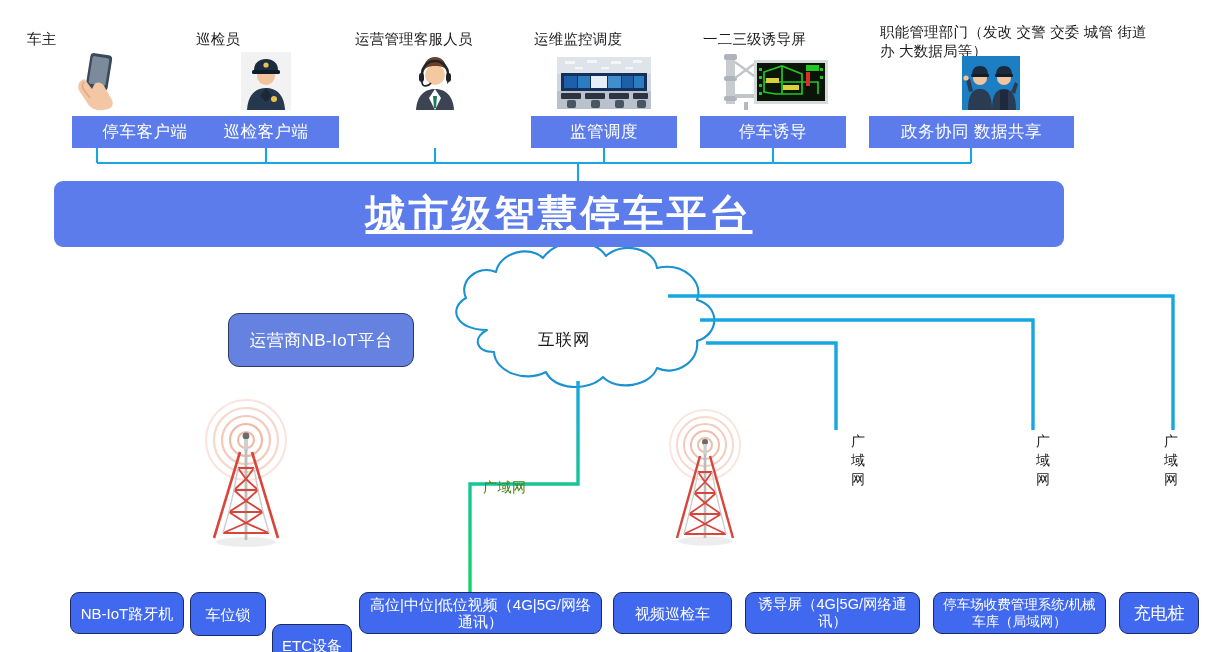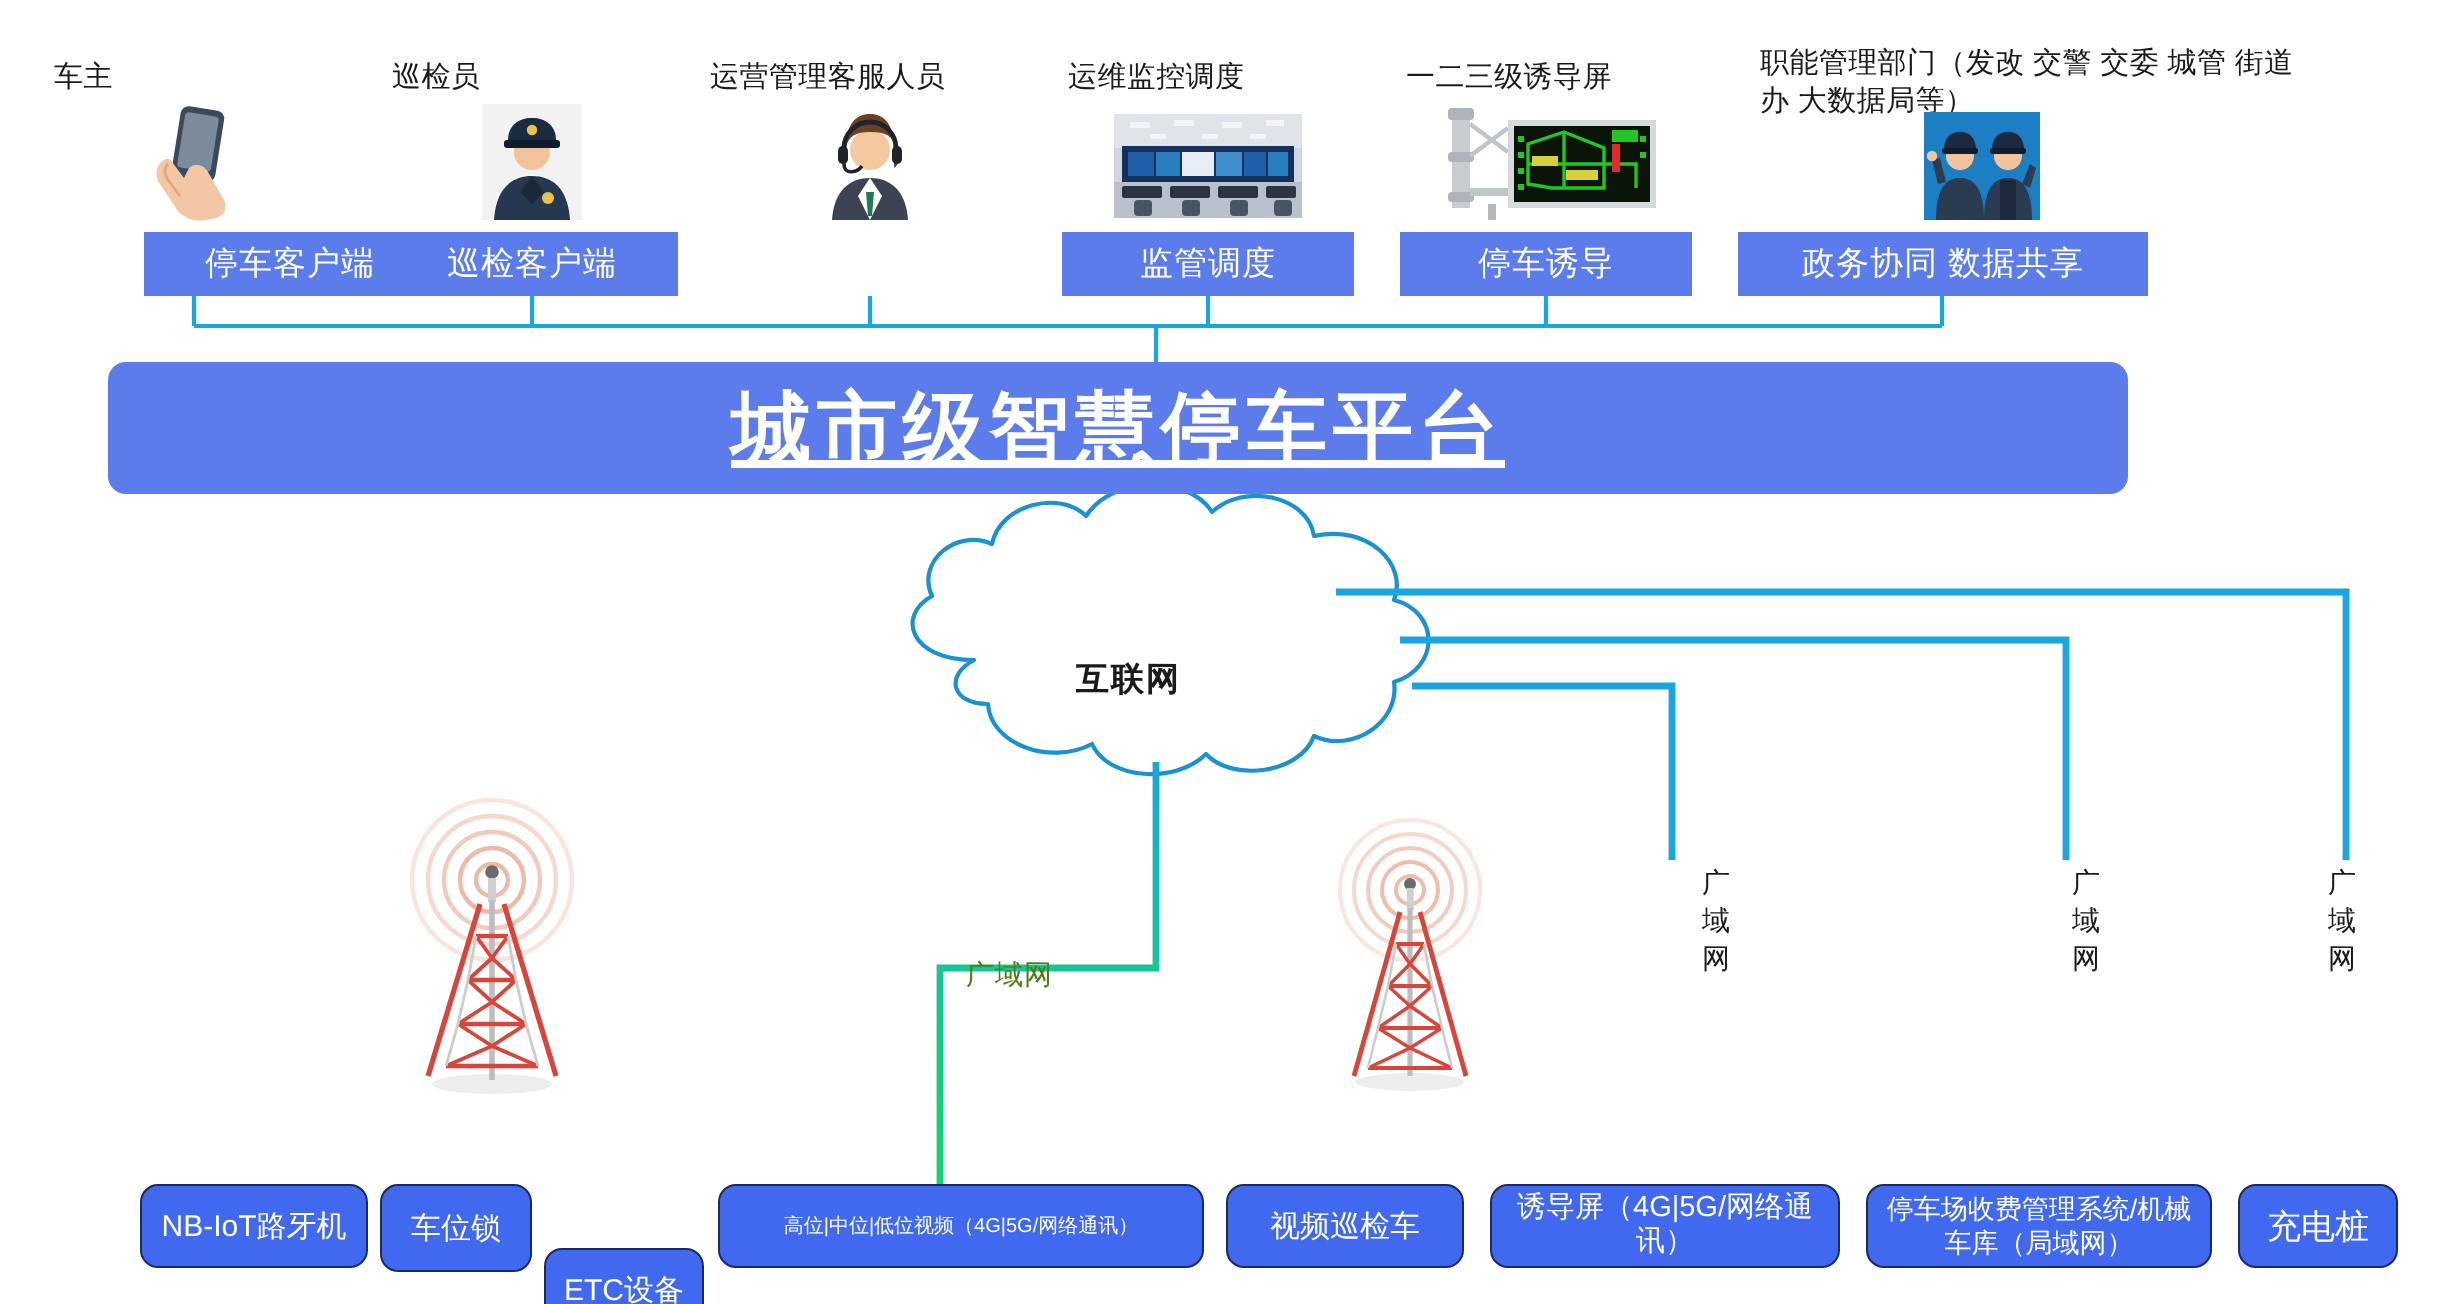--- a/index.html
+++ b/index.html
@@ -253,22 +253,23 @@
   </svg>
 
   <div class="appbox" style="left:24px;top:116px;width:146px;height:32px;margin-left:48px;">停车客户端</div>
   <div class="appbox" style="left:193px;top:116px;width:146px;height:32px;">巡检客户端</div>
   <div class="appbox" style="left:531px;top:116px;width:146px;height:32px;">监管调度</div>
   <div class="appbox" style="left:700px;top:116px;width:146px;height:32px;">停车诱导</div>
   <div class="appbox" style="left:869px;top:116px;width:205px;height:32px;">政务协同 数据共享</div>
 
   <div class="platform" style="left:54px;top:181px;width:1010px;height:66px;text-decoration:underline;">城市级智慧停车平台</div>
 
-
-  <div class="cloud-text" style="left:538px;top:329px;font-weight:bold;">互联网</div>
+  <div class="nbiot" style="left:228px;top:313px;width:184px;height:52px;">运营商NB-IoT平台</div>
+
+  <div class="cloud-text" style="left:538px;top:329px;">互联网</div>
 
   <svg class="node" style="left:196px;top:392px;" width="100" height="158" viewBox="0 0 100 158">
     <g fill="none" stroke="#e8a48c" stroke-width="2.2" opacity=".75">
       <circle cx="50" cy="48" r="8"></circle>
         <circle cx="50" cy="48" r="16"></circle>
       <circle cx="50" cy="48" r="24" stroke="#eeb8a4"></circle>
         <circle cx="50" cy="48" r="32" stroke="#f3cbbb"></circle>
       <circle cx="50" cy="48" r="40" stroke="#f8ddd2"></circle>
     </g>
     <ellipse cx="50" cy="150" rx="30" ry="5" fill="#ededed"></ellipse>
@@ -344,19 +345,19 @@
   <div class="wan-v" style="left: 1035px; top: 432px; white-space: pre;">广
 域
 网</div>
   <div class="wan-v" style="left: 1163px; top: 432px; white-space: pre;">广
 域
 网</div>
 
   <div class="devbox" style="left:70px;top:592px;width:114px;height:42px;font-size:15px;">NB-IoT路牙机</div>
   <div class="devbox" style="left:190px;top:592px;width:76px;height:44px;font-size:15px;">车位锁</div>
   <div class="devbox" style="left:272px;top:624px;width:80px;height:42px;font-size:15px;">ETC设备</div>
-  <div class="devbox" style="left:359px;top:592px;width:243px;height:42px;font-size:10px;">高位|中位|低位视频（4G|5G/网络通讯）</div>
+  <div class="devbox" style="left:359px;top:592px;width:243px;height:42px;font-size:15px;">高位|中位|低位视频（4G|5G/网络通讯）</div>
   <div class="devbox" style="left:613px;top:592px;width:119px;height:42px;font-size:15px;">视频巡检车</div>
   <div class="devbox" style="left:745px;top:592px;width:175px;height:42px;font-size:14.5px;">诱导屏（4G|5G/网络通讯）</div>
   <div class="devbox" style="left:933px;top:592px;width:173px;height:42px;font-size:13.5px;">停车场收费管理系统/机械车库（局域网）</div>
   <div class="devbox" style="left:1119px;top:592px;width:80px;height:42px;font-size:17px;">充电桩</div>
 
 </div>
 
 </body></html>

